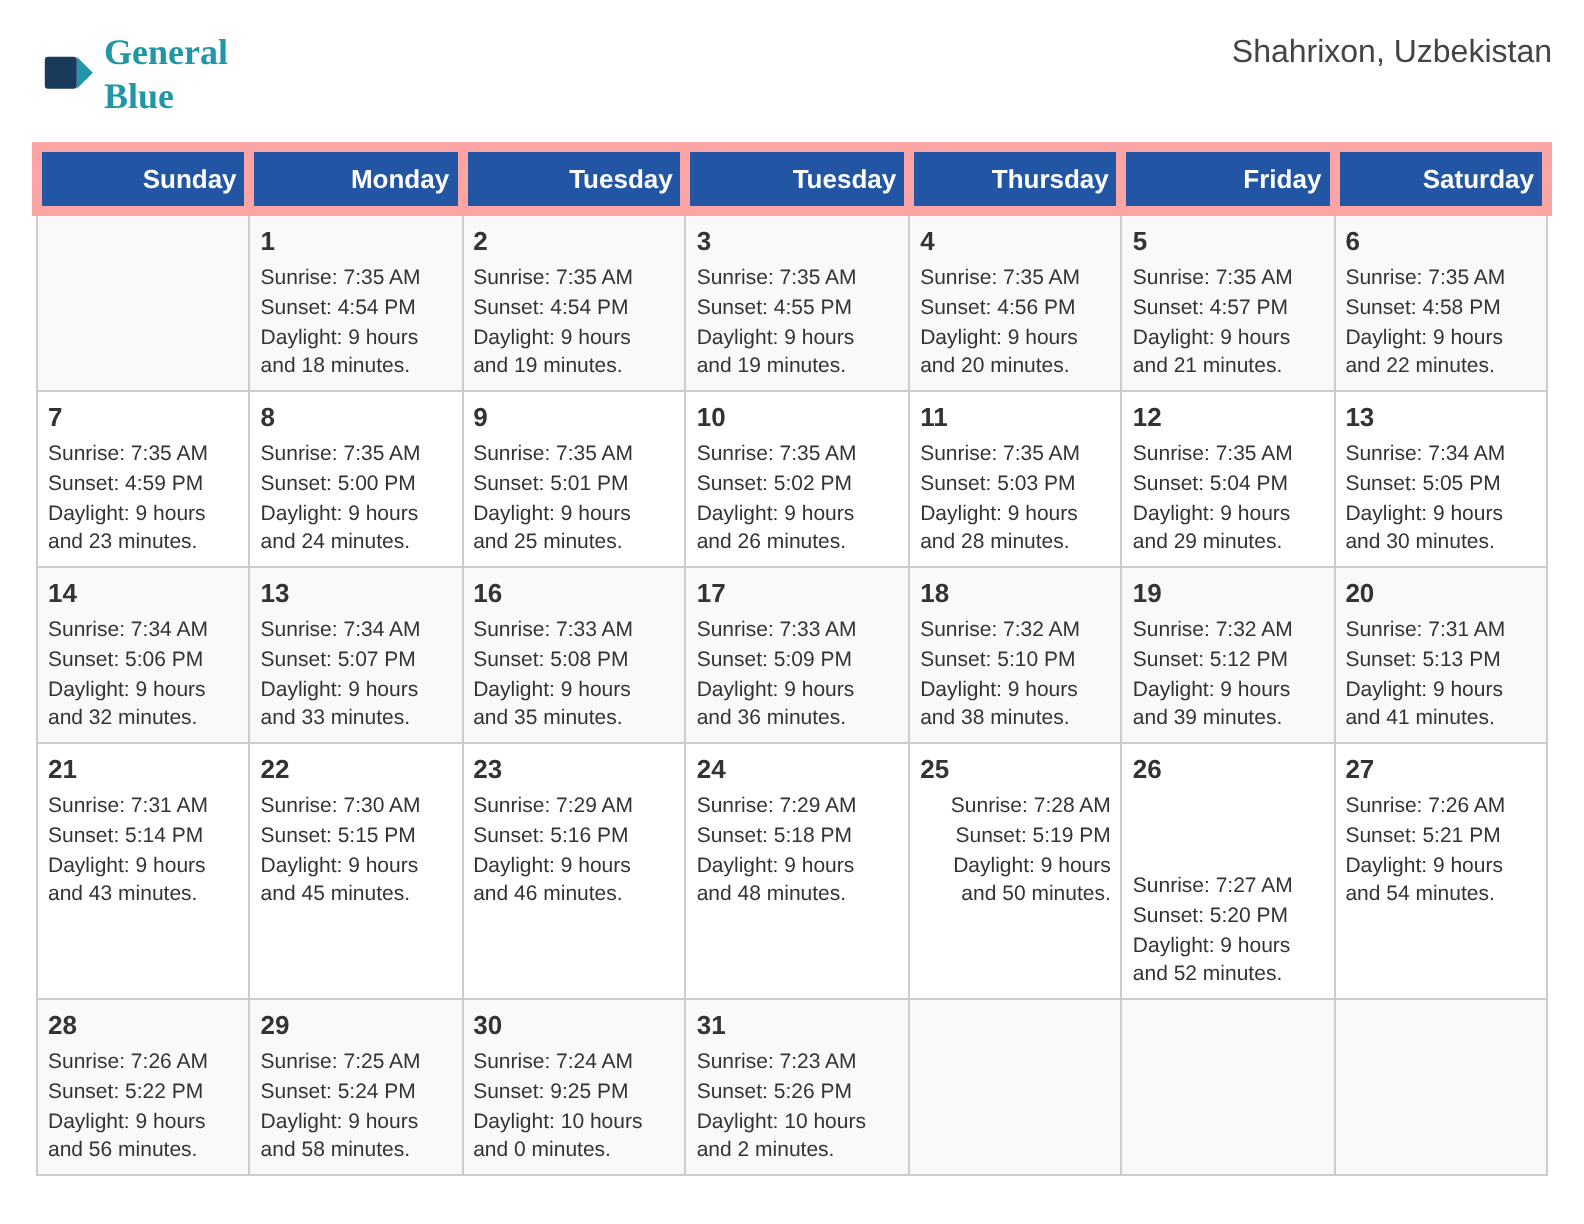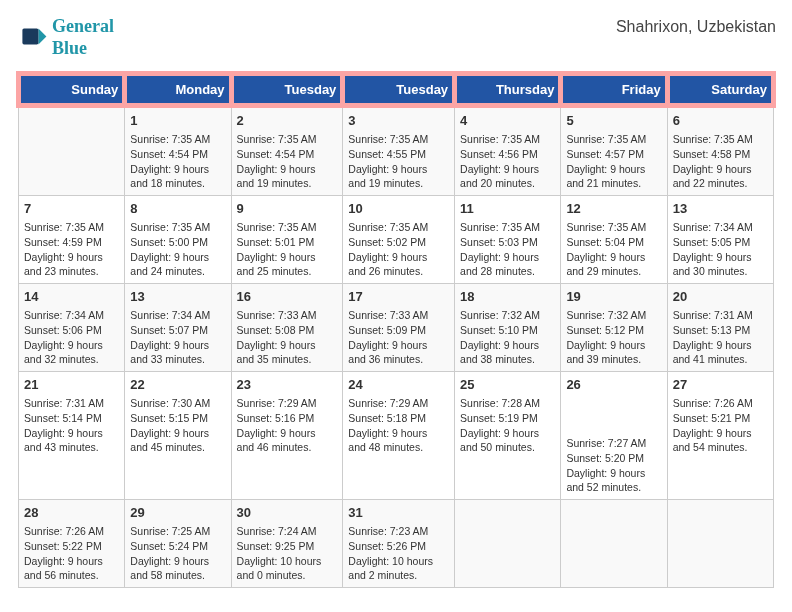--- a/index.html
+++ b/index.html
@@ -295,21 +295,21 @@
         </td>
         <td>
           <span class="day-number">24</span>
           <div class="day-info" style="white-space: pre-line;">Sunrise: 7:29 AM
 Sunset: 5:18 PM
 Daylight: 9 hours
 and 48 minutes.</div>
         </td>
         <td>
           <span class="day-number">25</span>
-          <div class="day-info" style="white-space: pre-line;">Sunrise: 7:28 AM
+          <div class="day-info" style="white-space: pre-line; text-align: right;">Sunrise: 7:28 AM
 Sunset: 5:19 PM
 Daylight: 9 hours
 and 50 minutes.</div>
         </td>
         <td>
           <span class="day-number">26</span>
           <div class="day-info" style="white-space: pre-line; margin-top: 42px;">Sunrise: 7:27 AM
 Sunset: 5:20 PM
 Daylight: 9 hours
 and 52 minutes.</div>

